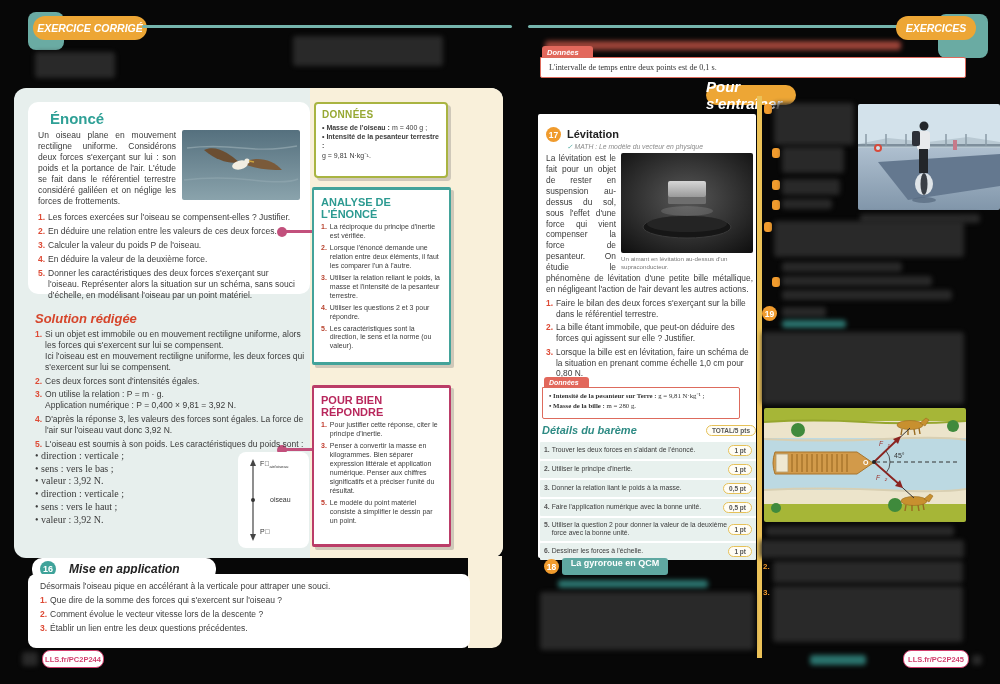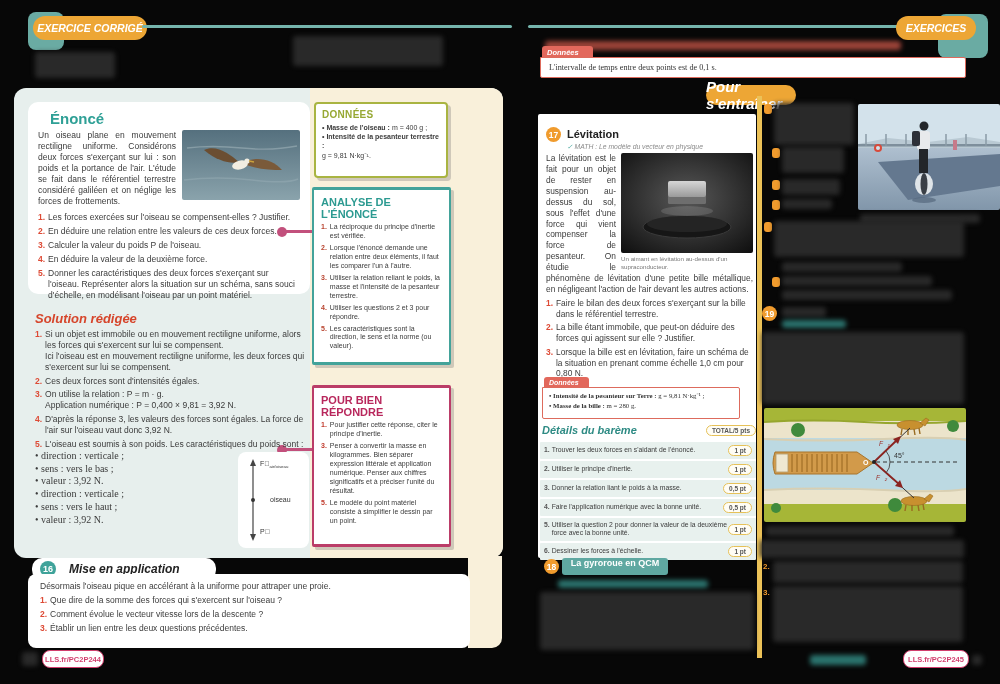--- a/index.html
+++ b/index.html
@@ -218,21 +218,21 @@
       <span>F⃗</span><sub>air/oiseau</sub>
     </div>
     <div class="abs" style="left:32px;top:44px;font-size:7px;color:#333;">oiseau</div>
     <div class="abs" style="left:22px;top:76px;font-size:7px;color:#333;">P⃗</div>
   </div>
 
   <div class="abs" style="left:32px;top:558px;width:184px;height:22px;background:#fff;border-radius:10px;"></div>
   <div class="circ teal" style="left:40px;top:561px;width:16px;height:16px;font-size:9px;">16</div>
   <div class="abs" style="left:69px;top:562px;font-weight:bold;font-style:italic;font-size:12px;color:#222;">Mise en application</div>
   <div class="card" style="left:28px;top:574px;width:442px;height:74px;border-radius:8px;padding:7px 12px;box-sizing:border-box;">
-    <div class="p" style="text-align:left;">Désormais l'oiseau pique en accélérant à la uniforme pour attraper une proie.</div>
+    <div class="p" style="text-align:left;">Désormais l'oiseau pique en accélérant à la verticale pour attraper une souci.</div>
     <div class="q">
         <span class="n">1.</span>
         <span>Que dire de la somme des forces qui s'exercent sur l'oiseau ?</span>
       </div>
     <div class="q">
         <span class="n">2.</span>
         <span>Comment évolue le vecteur vitesse lors de la descente ?</span>
       </div>
     <div class="q">
         <span class="n">3.</span>

